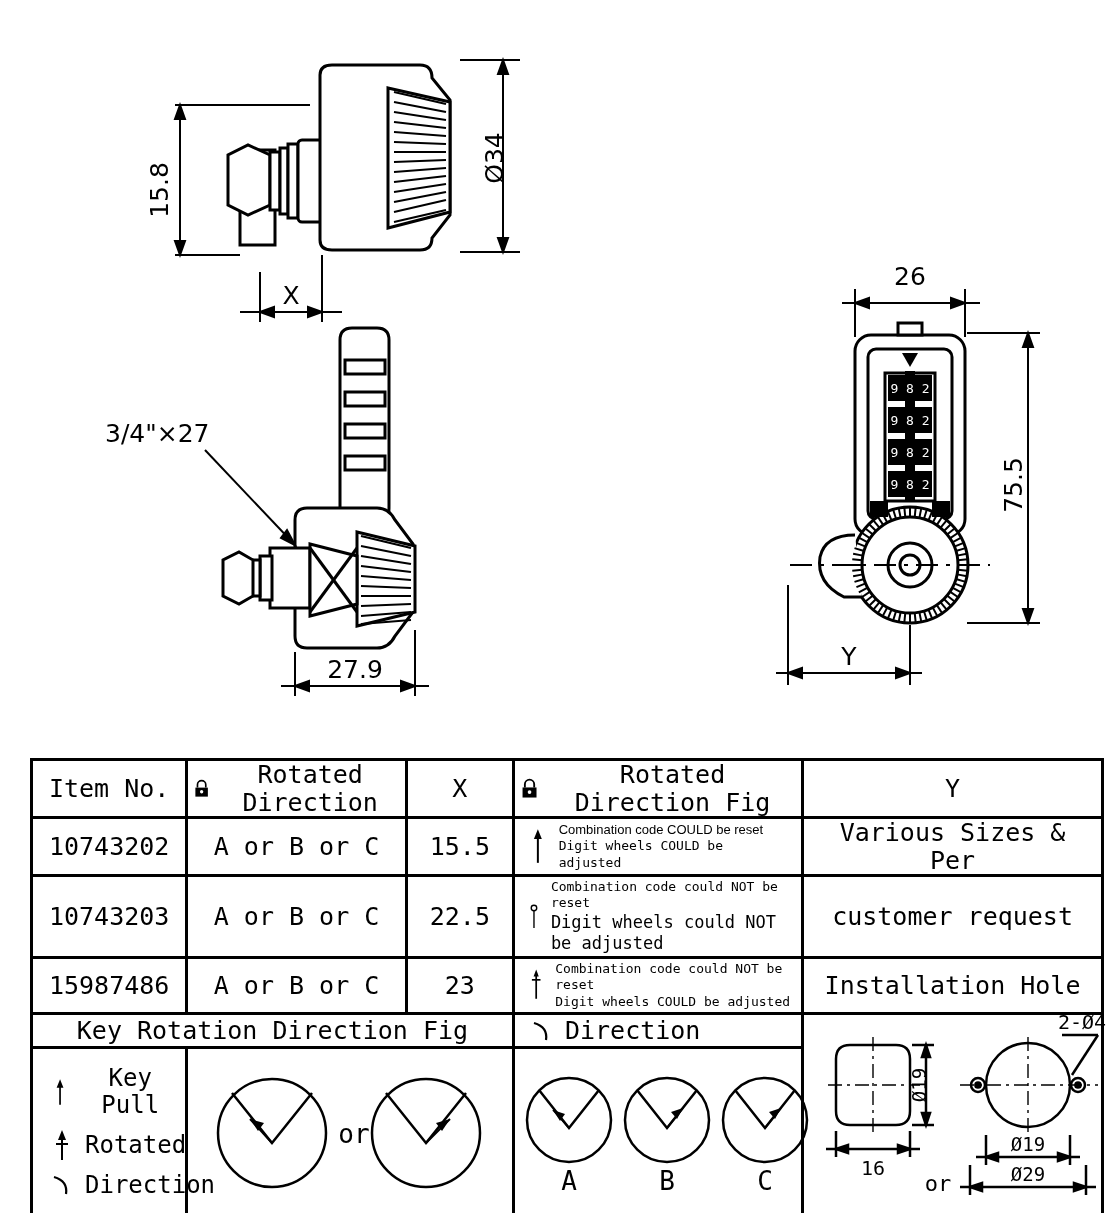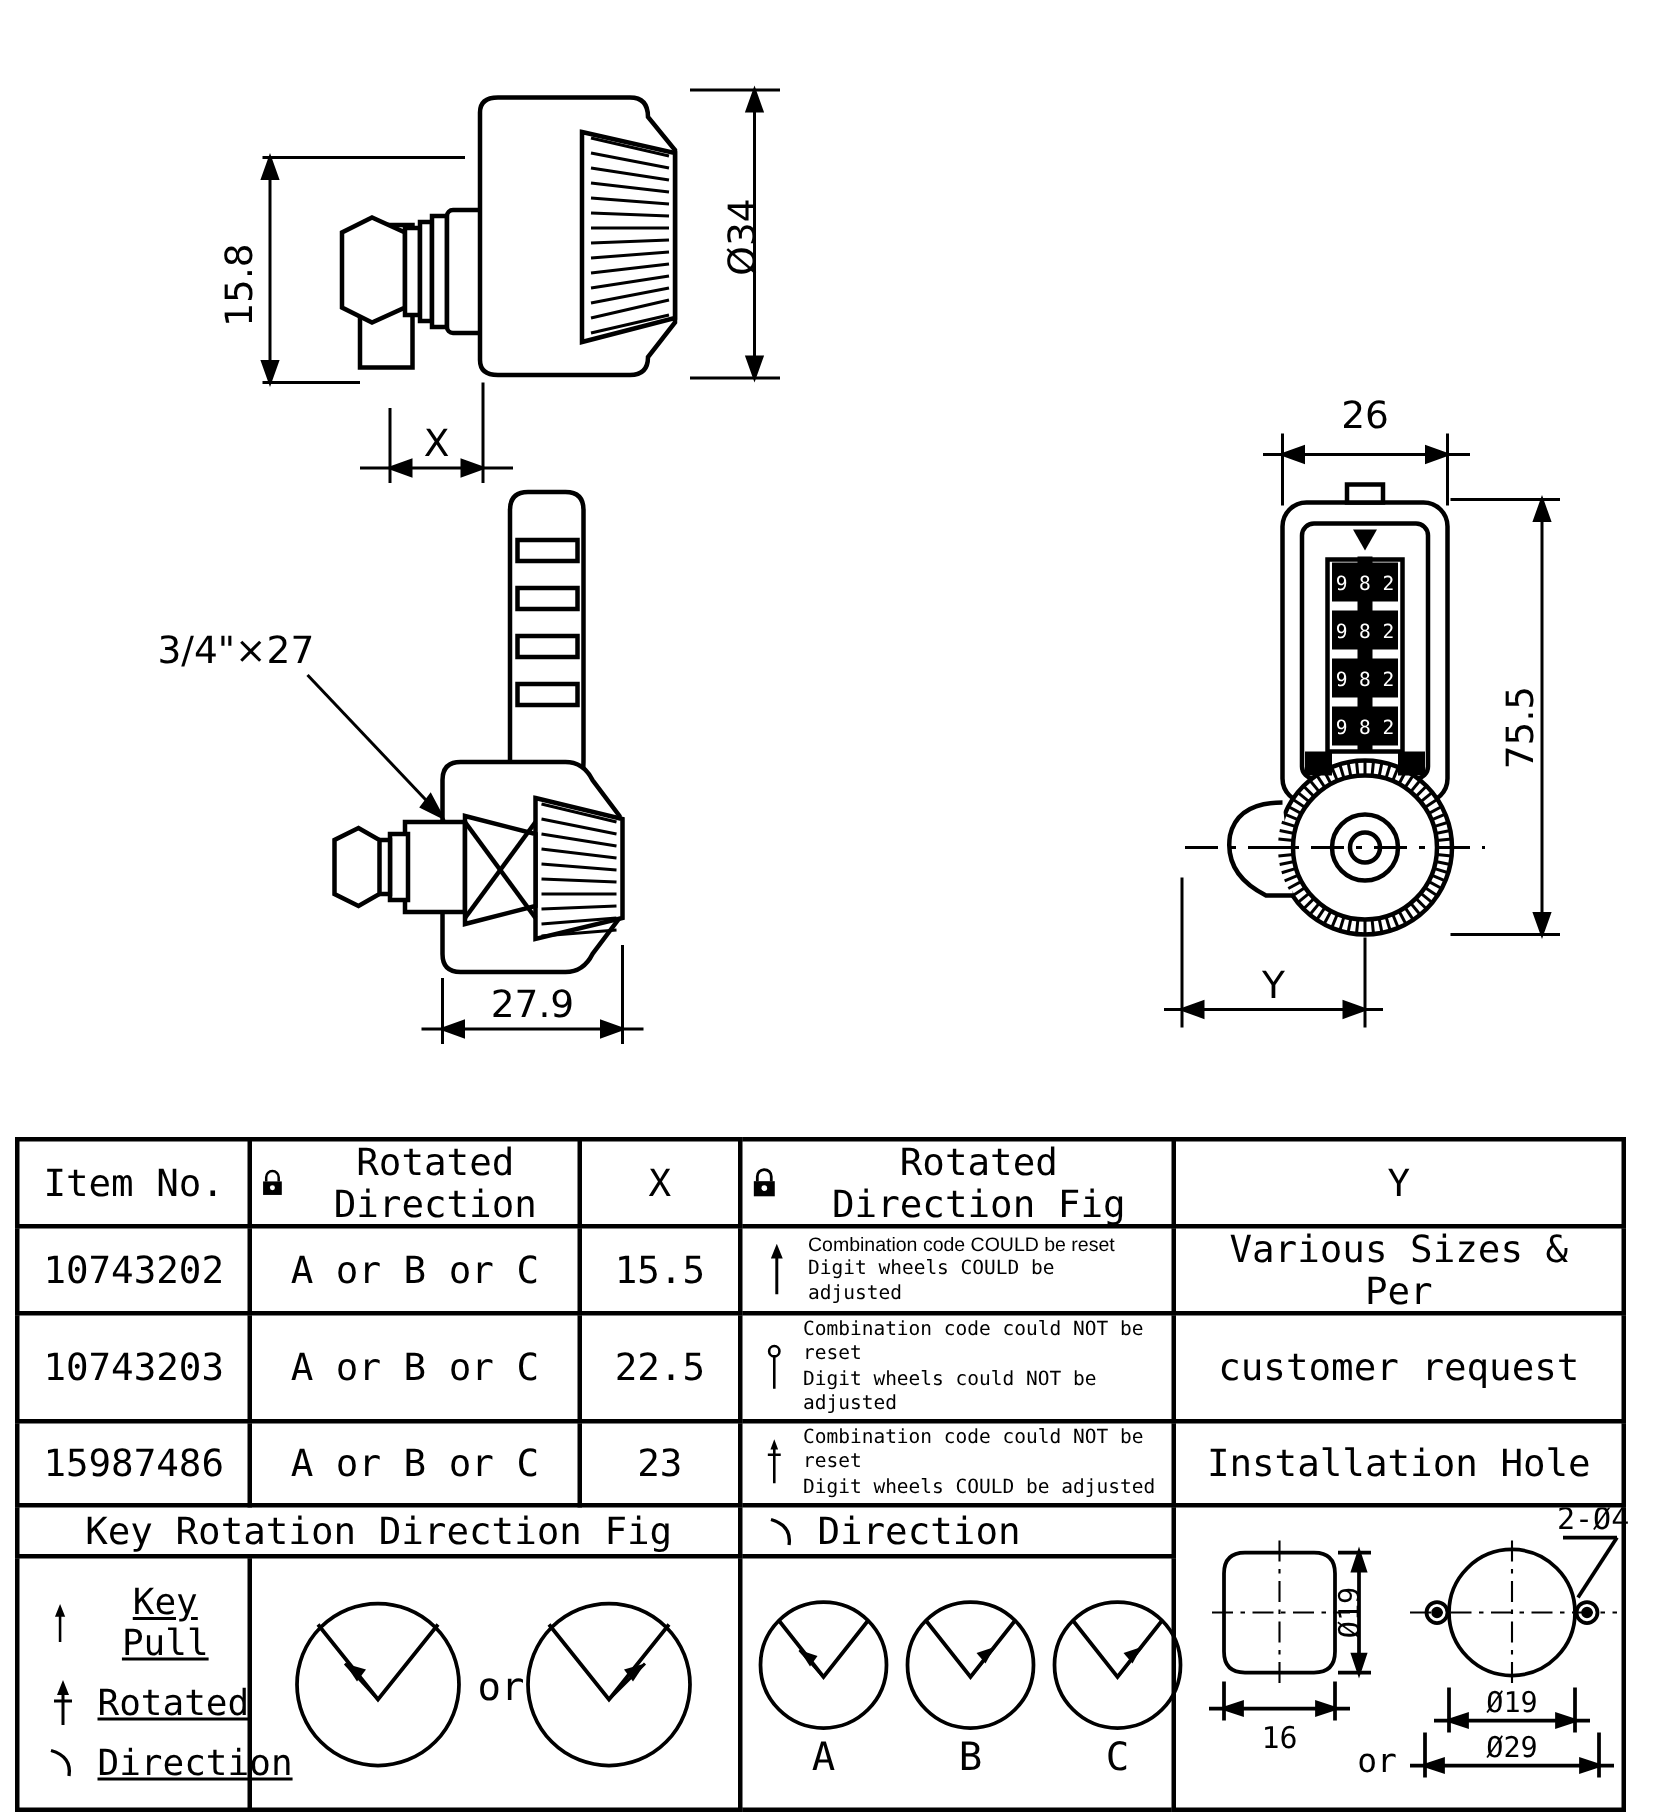--- a/index.html
+++ b/index.html
@@ -7,41 +7,41 @@
     width:1118px;height:1213px;position:relative;
     font-family:"DejaVu Sans", sans-serif;
     color:#000;
     overflow:hidden;
   }
   .stage{position:absolute;inset:0;}
   svg{display:block;}
   .dim-text{font-family:"DejaVu Sans", sans-serif;font-size:25px;fill:#000;}
   .tiny{font-size:11px;}
   
-  .table-wrap{position:absolute;left:10px;top:758px;width:1074px;height:440px;}
+  .table-wrap{position:absolute;left:30px;top:758px;width:1074px;height:440px;}
   table.spec{
     border-collapse:collapse;width:100%;height:100%;
     table-layout:fixed;
   }
   table.spec td{
     border:3px solid #000;
     padding:0 6px;
     font-family:"DejaVu Sans Mono", monospace;
     font-size:25px;
     text-align:center;
     vertical-align:middle;
     line-height:1.1;
   }
   td.hdr{font-size:25px;}
   td.nopad{padding:0;}
   .dir-label{font-size:25px;text-align:left;}
   .key-dir-title{font-size:28px;}
   .lockicon{display:inline-block;vertical-align:middle;margin-right:6px;}
   .cellflex{display:flex;align-items:center;justify-content:center;gap:6px;}
-  .arrowcol{display:flex;flex-direction:column;gap:10px;align-items:flex-start;font-size:24px;text-decoration:underline;}
+  .arrowcol{display:flex;flex-direction:column;gap:10px;align-items:flex-start;font-size:24px;}
   .rowline{display:flex;align-items:center;gap:10px;}
   .mini{width:26px;}
 </style>
 </head>
 <body>
 
 <div class="stage">
 
   <svg width="560" height="330" style="position:absolute;left:120px;top:40px;">
     <g fill="none" stroke="#000" stroke-width="3">
@@ -341,21 +341,21 @@
           <td>A or B or C</td>
           <td>22.5</td>
           <td class="nopad">
             <div style="display:flex;align-items:center;gap:8px;padding:2px 4px;">
               <svg width="26" height="40" viewBox="0 0 26 40">
                 <circle cx="13" cy="7" r="4" fill="none" stroke="#000" stroke-width="2"></circle>
                 <line x1="13" y1="11" x2="13" y2="36" stroke="#000" stroke-width="2"></line>
               </svg>
               <div style="text-align:left;line-height:1.25;">
                 <div style="font-family:'DejaVu Sans Mono',monospace;font-size:13px;">Combination code could NOT be reset</div>
-                <div style="font-family:'DejaVu Sans Mono',monospace;font-size:13px;">Digit wheels could NOT be adjusted</div>
+                <div style="font-family:'DejaVu Sans Mono',monospace;font-size:17px;">Digit wheels could NOT be adjusted</div>
               </div>
             </div>
           </td>
           <td>customer request</td>
         </tr>
 
         <tr>
           <td>15987486</td>
           <td>A or B or C</td>
           <td>23</td>

